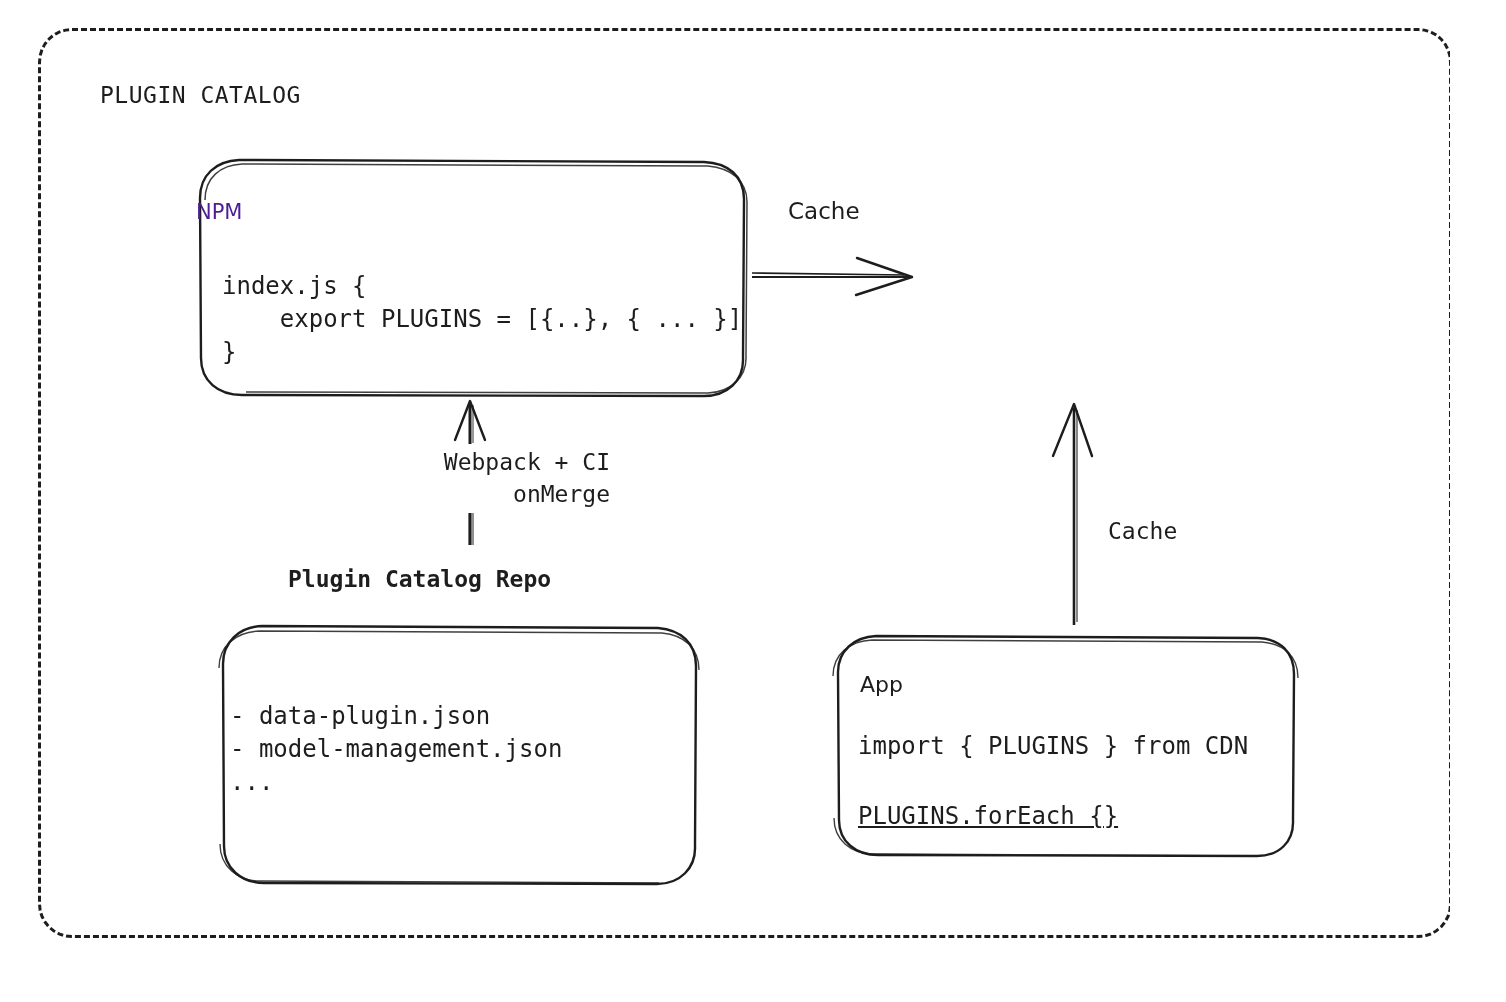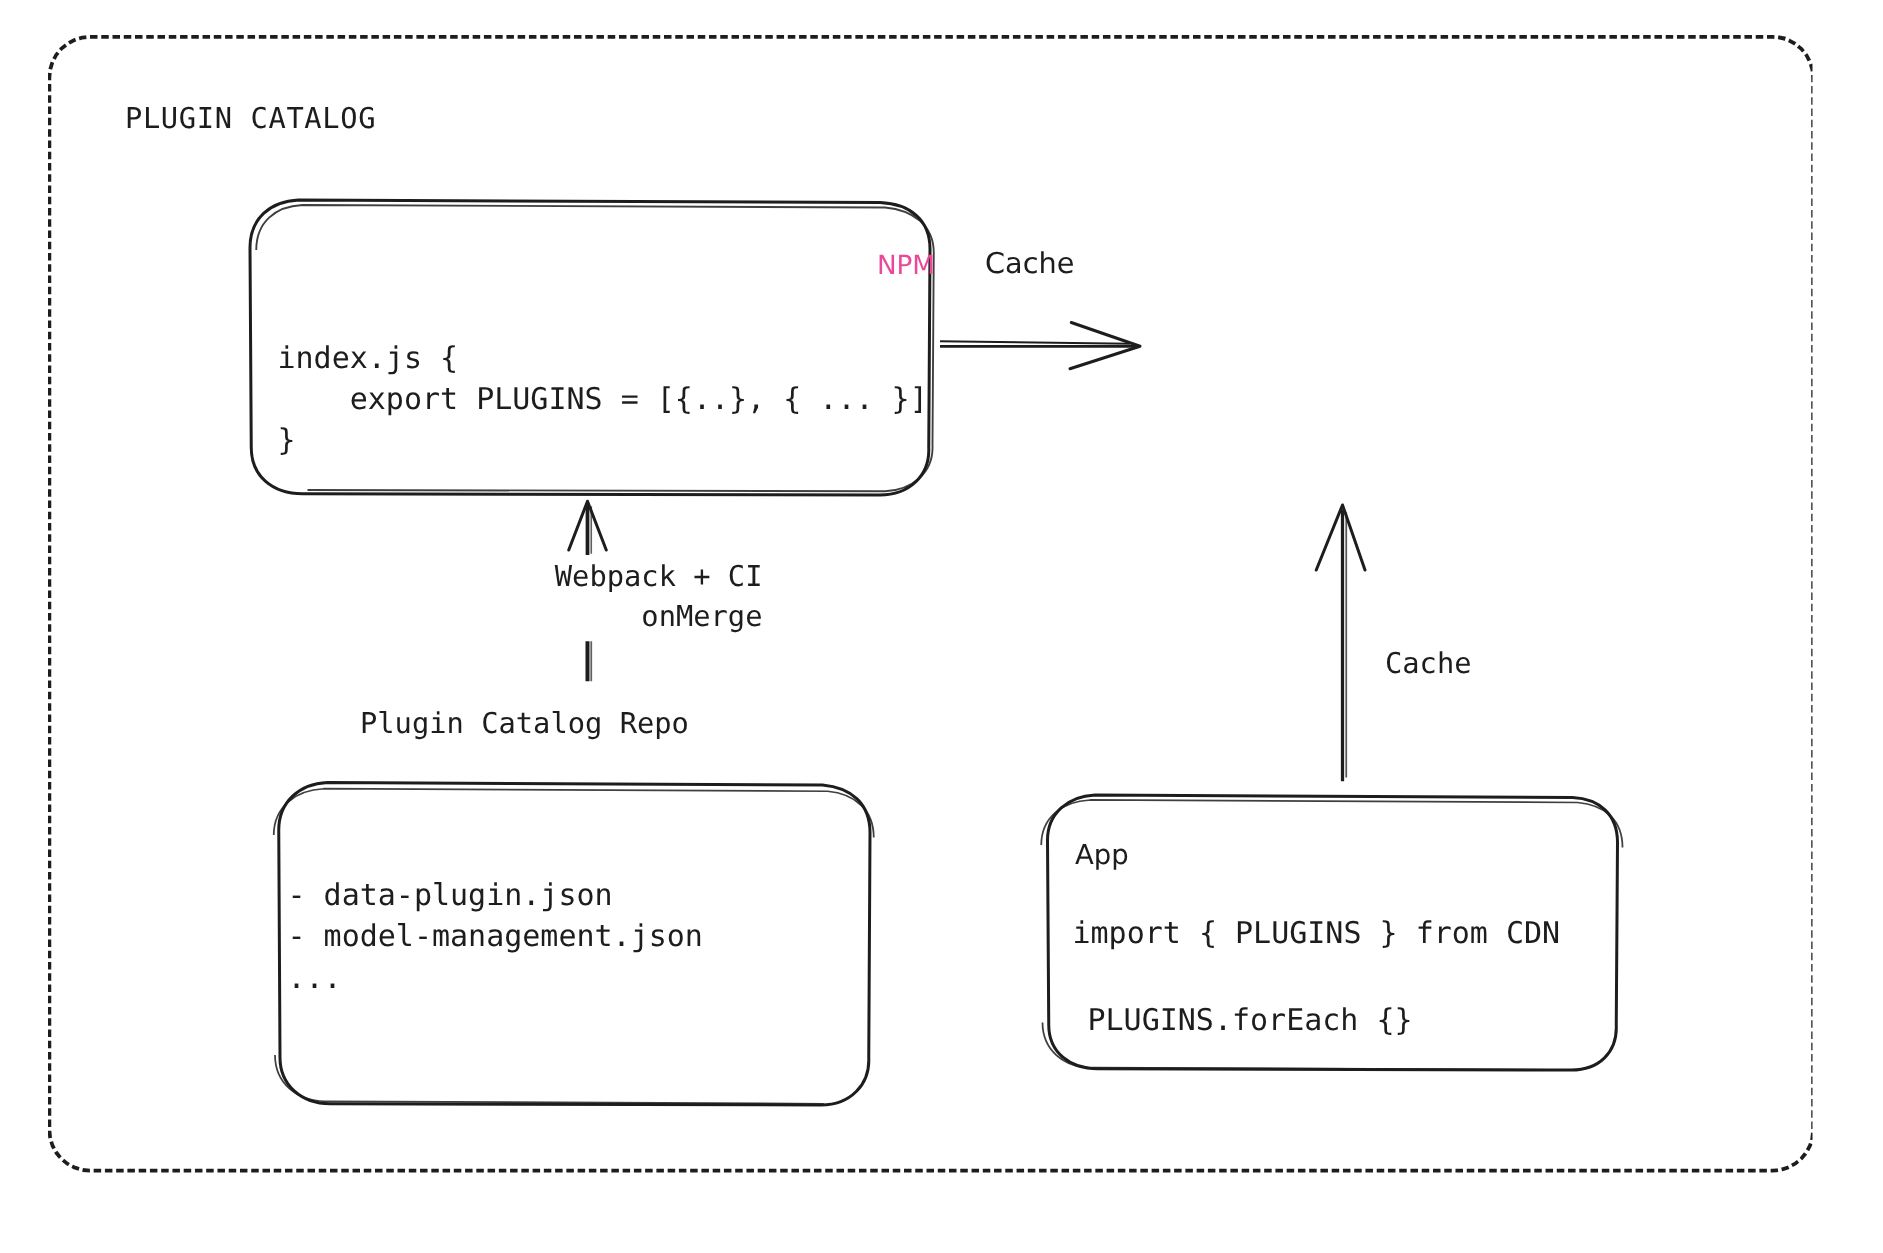--- a/index.html
+++ b/index.html
@@ -54,24 +54,24 @@
     position: absolute;
     left: 0; top: 0;
     width: 100%;
     height: 100%;
   }
 
   .node-title-center {
     position: absolute;
     left: 0;
     width: 100%;
-    text-align: right;
+    text-align: left;
     font-family: "DejaVu Sans", sans-serif;
     font-size: 21px;
-    color: #ec4899;
+    color: #4c1d95;
   }
   .node-title-left {
     position: absolute;
     font-family: "DejaVu Sans", sans-serif;
     font-size: 22px;
     color: #1d1d1d;
   }
   .code {
     position: absolute;
     font-family: "DejaVu Sans Mono", monospace;
@@ -89,21 +89,21 @@
 
   #npm-title    { top: 44px; }
   #npm-code     { left: 26px; top: 94px; margin-top: 20px; }
 
   #cdn-title    { top: 106px; font-size: 23px; font-family: "DejaVu Sans Mono", monospace; }
 
   #repo-code    { left: 12px; top: 78px; }
 
   #app-title    { left: 28px; top: 40px; }
   #app-code1    { left: 26px; top: 98px; }
-  #app-code2    { left: 38px; top: 168px; }
+  #app-code2    { left: 26px; top: 168px; text-decoration: underline; }
 
   
   #connectors {
     position: absolute;
     left: 0; top: 0;
     width: 1506px;
     height: 1002px;
     pointer-events: none;
   }
 
@@ -114,21 +114,21 @@
     color: #1d1d1d;
     white-space: pre;
     text-align: right;
   }
   .edge-label.sans {
     font-family: "DejaVu Sans", sans-serif;
   }
   #cache-label   { left: 788px; top: 198px; }
   #webpack-label { left: 330px; top: 446px; width: 280px; line-height: 32px; }
   #import-label  { left: 1108px; top: 518px; }
-  #repo-caption  { left: 288px; top: 566px; }
+  #repo-caption  { left: 288px; top: 566px; font-weight: bold; }
 </style>
 </head>
 <body>
 
 <div id="canvas">
 
   <div class="outer-frame"></div>
   <div class="frame-title">PLUGIN CATALOG</div>
 
   <div class="node" id="npm-box">

